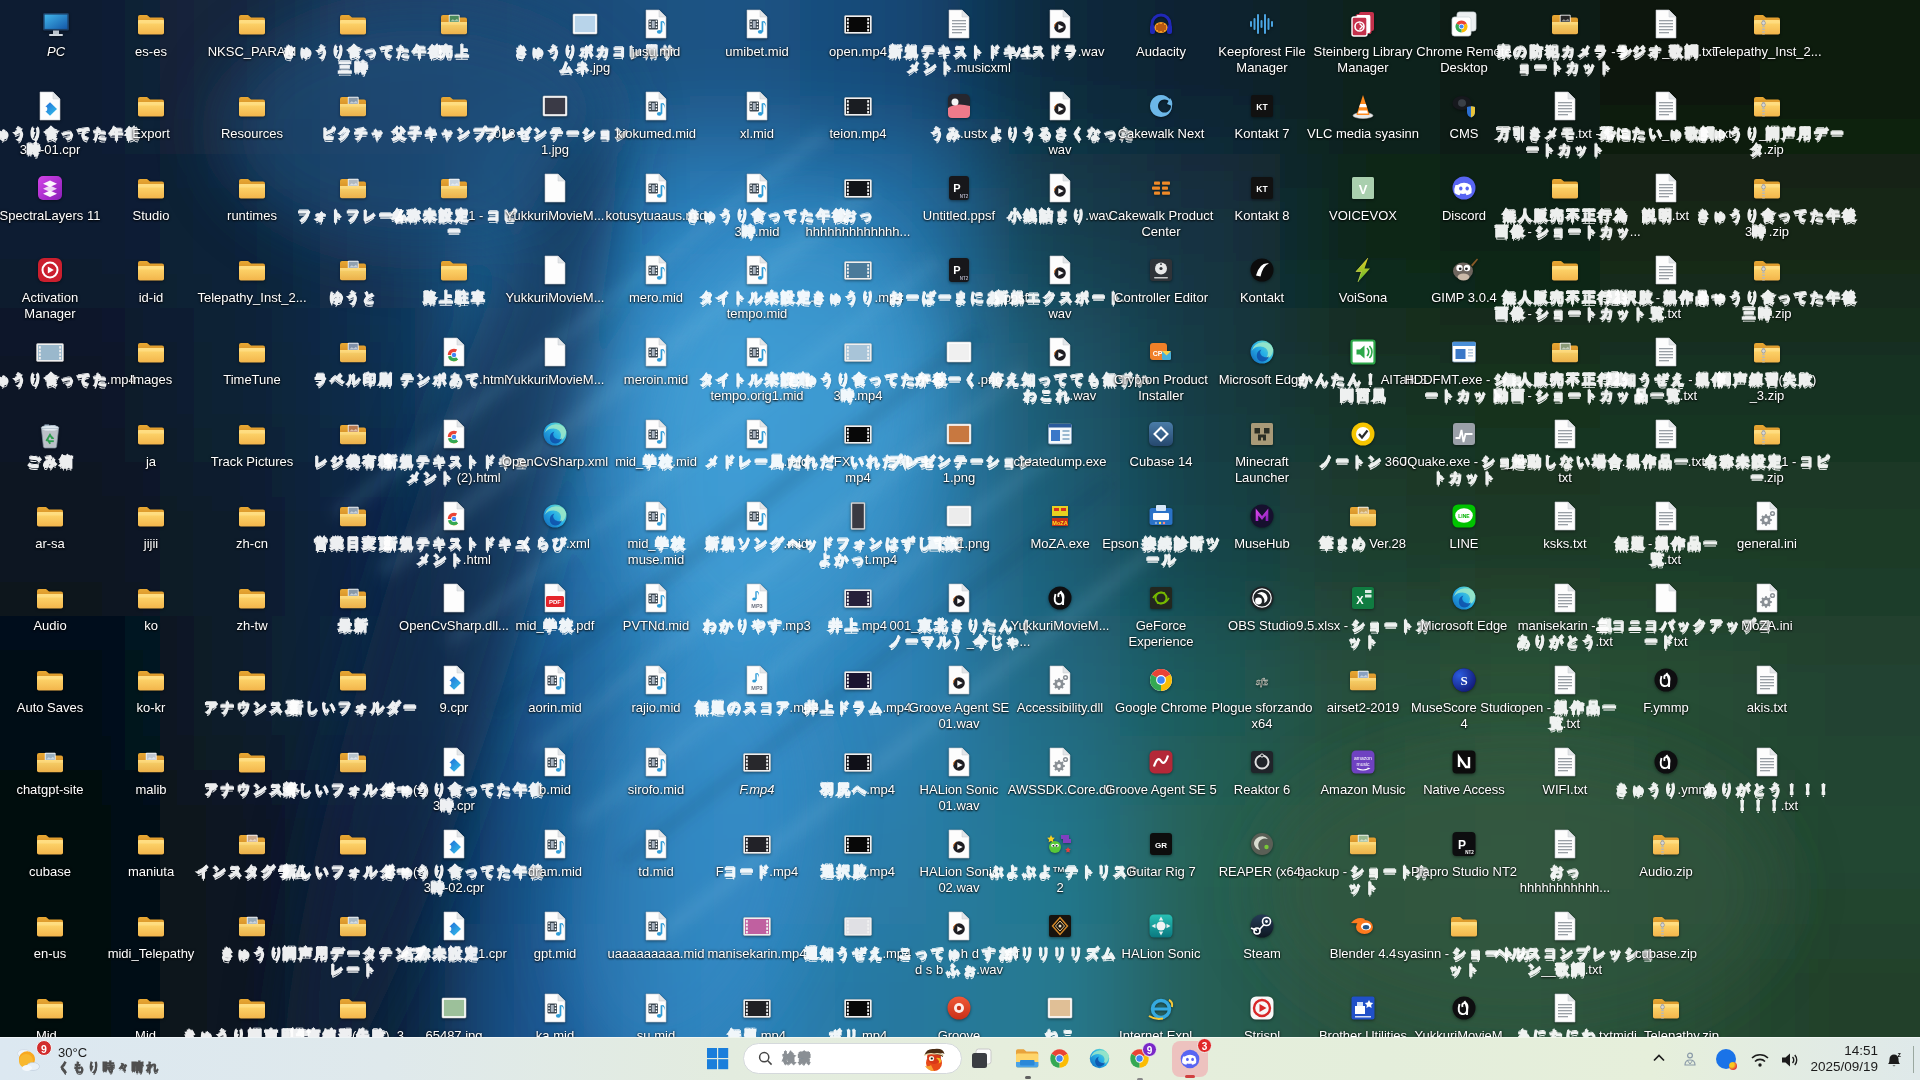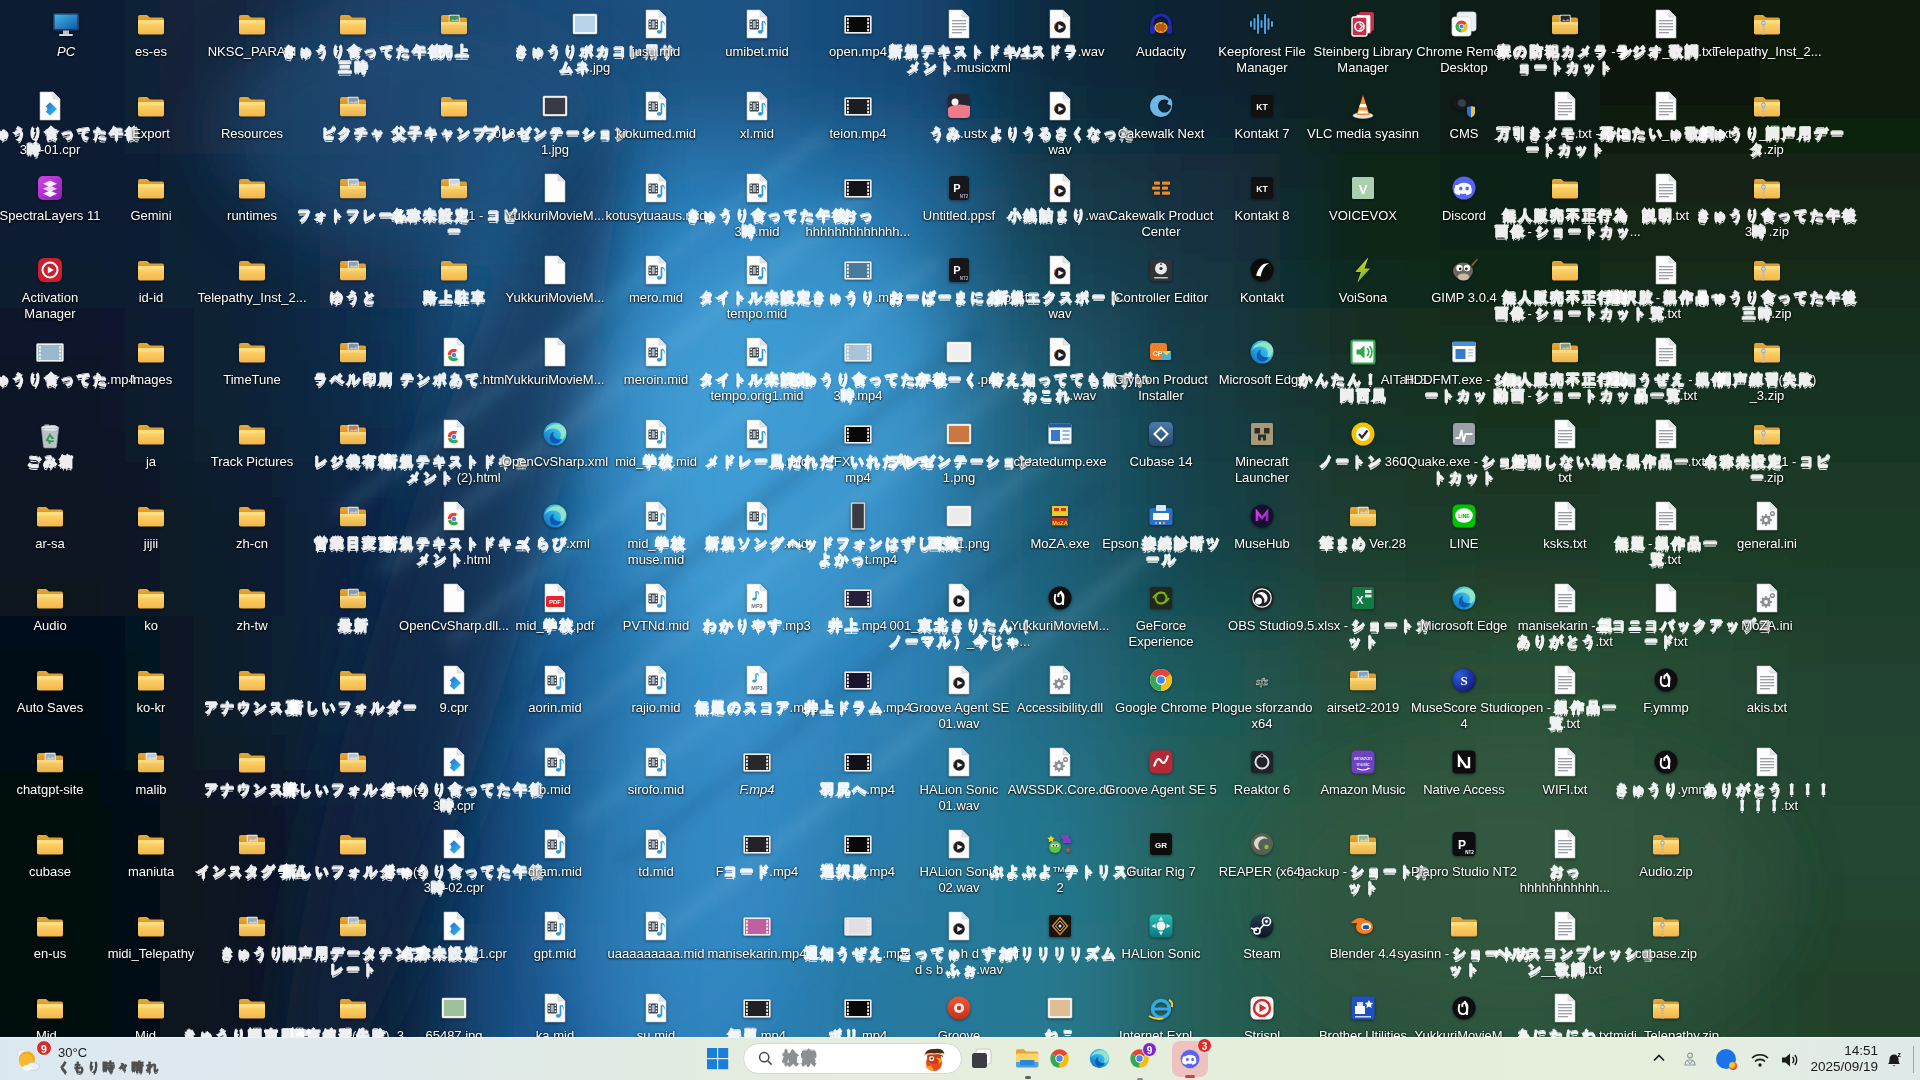--- a/index.html
+++ b/index.html
@@ -17,21 +17,21 @@
 .weather{position:absolute;left:14px;top:5px;display:flex;align-items:center}
 .wbadge{position:absolute;left:22px;top:-3px;width:16px;height:16px;border-radius:8px;background:#d22d2d;
  color:#fff;font-size:10.5px;line-height:16px;text-align:center;font-weight:bold;border:1.5px solid #f2f6f8}
 .wtext{margin-left:10px}
 .wtemp{font-size:13px;color:#1a1a1a;line-height:15px}
 .wdesc{font-size:12px;color:#3c3c3c;line-height:14px;white-space:nowrap}
 .start{position:absolute;left:706px;top:1046px}
 .tb .start{top:9px;left:706px}
 .search{position:absolute;left:743px;top:5px;width:219px;height:31px;border-radius:16px;
  background:#fff;border:1px solid #d5d9dc;display:flex;align-items:center;white-space:nowrap}
-.stext{font-size:15px;color:#0369a1;white-space:nowrap;flex:none}
+.stext{font-size:12px;color:#0369a1;white-space:nowrap;flex:none}
 .parrot{position:absolute;right:13px;top:2px}
 .tvw{position:absolute;left:969px;top:8px}
 .fex{position:absolute;left:1014px;top:7px}
 .tico{position:absolute;top:7px}
 .dis{position:absolute;left:1172px;top:3px;width:36px;height:36px;background:rgba(238,186,186,0.85);
  border-radius:8px;display:flex;align-items:center;justify-content:center}
 .badge{position:absolute;right:-4px;top:-3px;min-width:15px;height:15px;border-radius:8px;color:#fff;
  font-size:10px;line-height:15px;text-align:center;font-weight:bold;border:1.5px solid #eef2ee;padding:0 1px}
 .runln{position:absolute;bottom:-5px;left:50%;transform:translateX(-50%);width:6px;height:3px;
  border-radius:2px;background:#606060}
@@ -772,21 +772,21 @@
 </radialGradient>
 <symbol id="cry" viewBox="0 0 32 32">
  <rect x="5" y="7" width="17" height="17" rx="3" fill="#f08028"></rect>
  <text x="13.5" y="19.5" font-size="7" font-weight="bold" fill="#fff" text-anchor="middle" font-family="Liberation Sans, sans-serif">CPI</text>
  <rect x="17" y="15" width="9" height="9" rx="1.5" fill="#4ab0d8"></rect>
  <path d="M17,15 l4.5,4.5 4.5,-4.5 z" fill="#f8d048"></path>
 </symbol>
 </defs>
   </svg>
 <div id="icons">
-<div class="cell" style="left:16px;top:8px;font-style:italic;">
+<div class="cell" style="left:6px;top:8px;font-style:italic;">
       <svg class="ic" width="32" height="32">
         <use href="#pc"></use>
       </svg>
       <div class="lab">PC</div>
     </div>
 <div class="cell" style="left:101px;top:8px;">
       <svg class="ic" width="32" height="32">
         <use href="#f"></use>
       </svg>
       <div class="lab">es-es</div>
@@ -998,21 +998,21 @@
 <div class="cell" style="left:0px;top:172px;">
       <svg class="ic" width="32" height="32">
         <use href="#sl"></use>
       </svg>
       <div class="lab">SpectraLayers 11</div>
     </div>
 <div class="cell" style="left:101px;top:172px;">
       <svg class="ic" width="32" height="32">
         <use href="#f"></use>
       </svg>
-      <div class="lab">Gemini</div>
+      <div class="lab">Studio</div>
     </div>
 <div class="cell" style="left:202px;top:172px;">
       <svg class="ic" width="32" height="32">
         <use href="#f"></use>
       </svg>
       <div class="lab">runtimes</div>
     </div>
 <div class="cell" style="left:303px;top:172px;">
       <svg class="ic" width="32" height="32" style="color:#b0b8c0">
         <use href="#fi"></use>

